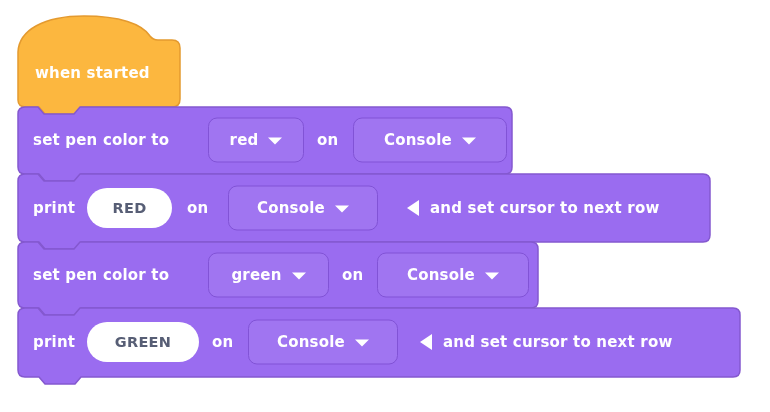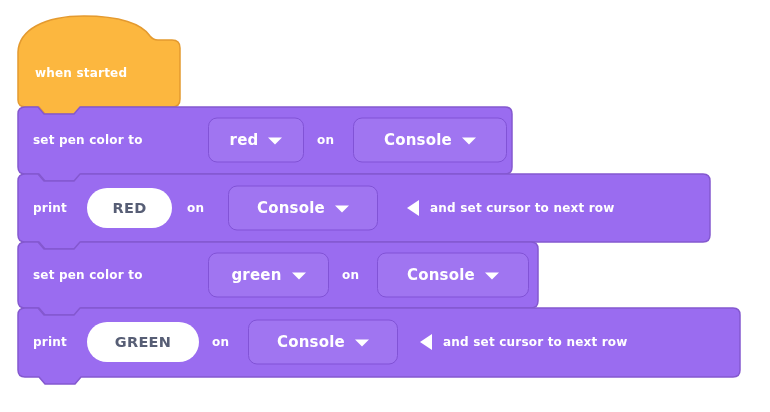--- a/index.html
+++ b/index.html
@@ -12,21 +12,21 @@
   .stage{
     position:relative;width:770px;height:412px;background:#fff;overflow:hidden;
     font-family:"DejaVu Sans","Liberation Sans",sans-serif;
   }
   .blocks-layer{position:absolute;left:0;top:0;width:770px;height:412px;}
   .hat-shape{fill:var(--hat-fill);stroke:var(--hat-stroke);stroke-width:1.5;stroke-linejoin:round;}
   .pblock{fill:var(--block-fill);stroke:var(--block-stroke);stroke-width:1.5;stroke-linejoin:round;}
   .overlay{position:absolute;left:0;top:0;width:770px;height:412px;}
   .lbl{
     position:absolute;transform:translateY(-50%);
-    color:var(--text);font-size:12px;font-weight:700;line-height:1;white-space:nowrap;
+    color:var(--text);font-size:15px;font-weight:700;line-height:1;white-space:nowrap;
     letter-spacing:.2px;
   }
   .dd{
     position:absolute;transform:translateY(-50%);height:45px;box-sizing:border-box;
     display:flex;align-items:center;justify-content:center;gap:10px;
     background:var(--dd-fill);border:1.5px solid var(--dd-stroke);border-radius:9px;
     cursor:pointer;
   }
   .dd-lbl{
     color:var(--text);font-size:15px;font-weight:700;line-height:1;white-space:nowrap;letter-spacing:.2px;

